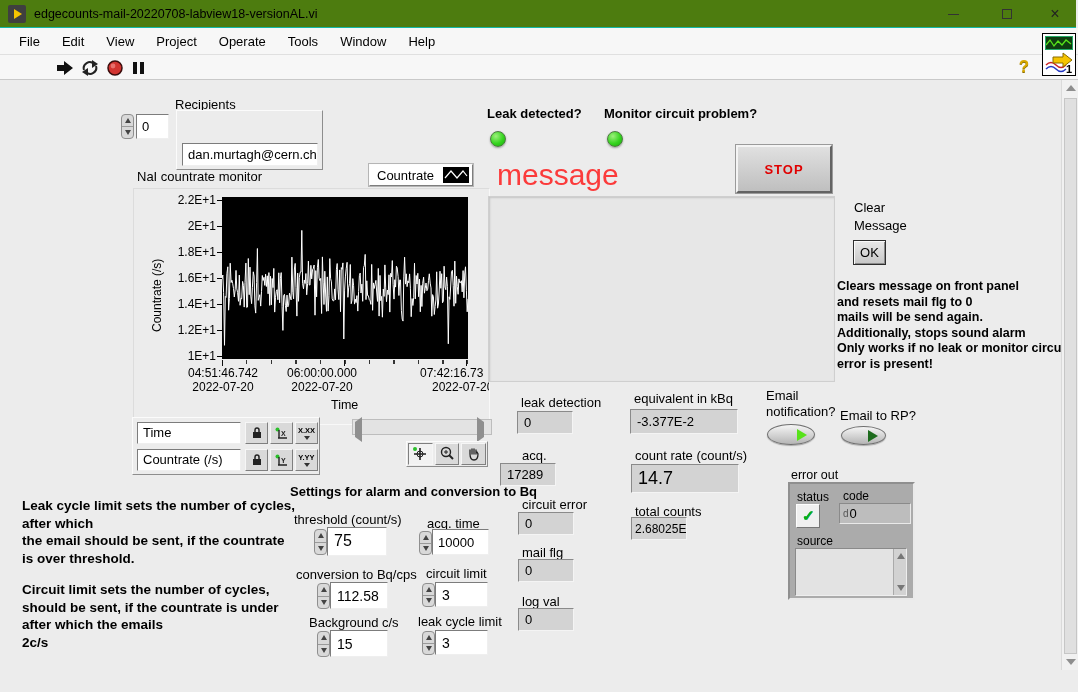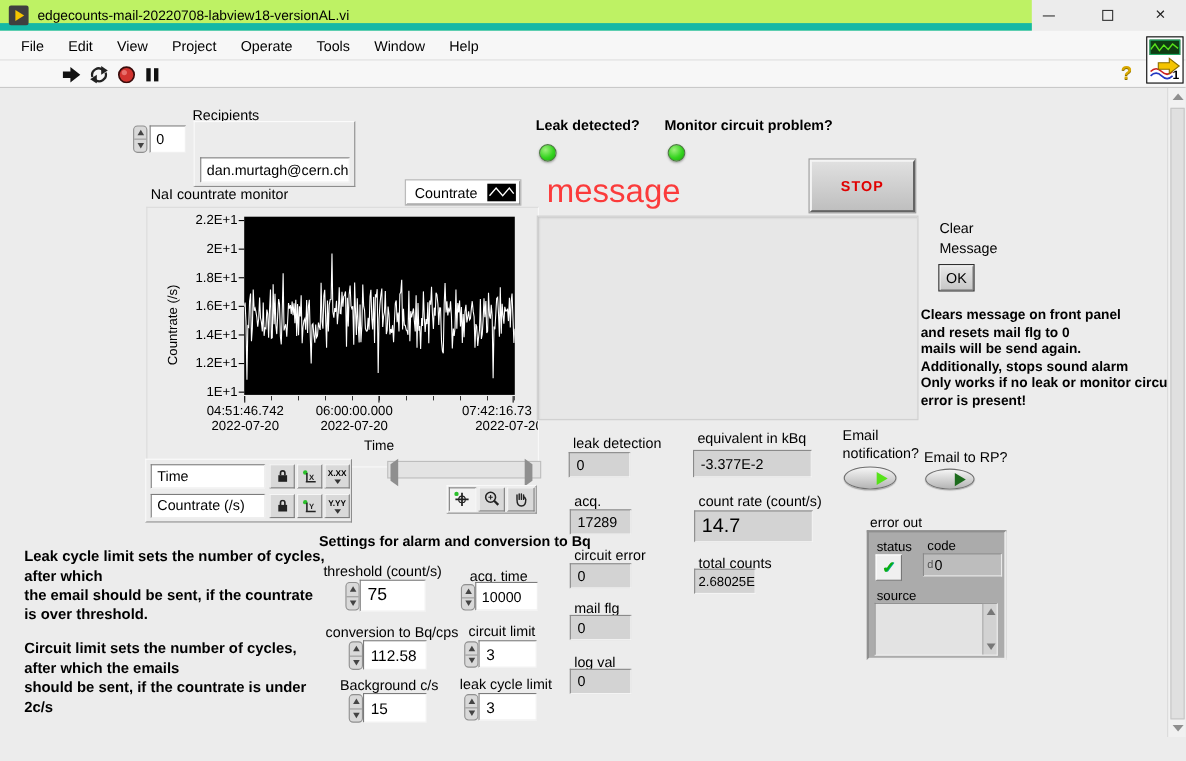--- a/index.html
+++ b/index.html
@@ -1,21 +1,21 @@
 <!DOCTYPE html>
 <html><head>
 <meta charset="utf-8">
 <style>
   * { margin:0; padding:0; box-sizing:border-box; }
   html,body { width:1078px; height:692px; overflow:hidden; }
   body { font-family:"Liberation Sans", sans-serif; font-size:13px; color:#000; background:#ececec; }
   #screen { position:relative; width:1078px; height:692px; background:#ececec; }
 
   
-  .titlebar { position:absolute; left:0; top:0; width:938px; height:28px; background:#bef264; border-bottom:7px solid #14b8a6; }
+  .titlebar { position:absolute; left:0; top:0; width:1076px; height:28px; background:#4d7c0f; border-bottom:1px solid #14b8a6; }
   .appicon { position:absolute; left:8px; top:5px; width:18px; height:18px; background:#3f3f3f; border-radius:2px; }
   .appicon .tri { position:absolute; left:6px; top:4px; width:0; height:0; border-left:8px solid #f5c400; border-top:5px solid transparent; border-bottom:5px solid transparent; }
   .titletext { position:absolute; left:34px; top:7px; font-size:12.5px; }
   .winbtn { position:absolute; top:0; width:46px; height:28px; display:flex; align-items:center; justify-content:center; color:#222; }
   .wb-min { left:930px; } .wb-max { left:984px; } .wb-close { left:1032px; font-size:16px; }
   .minglyph { width:11px; height:1px; background:#333; display:block; }
   .maxglyph { width:10px; height:10px; border:1px solid #333; display:block; }
 
   .menubar { position:absolute; left:0; top:28px; width:1078px; height:26px; background:#f7f7f7; display:flex; align-items:center; padding-left:8px; }
   .menuitem { padding:0 11px; height:100%; display:flex; align-items:center;text-align:center; }
@@ -316,21 +316,21 @@
     <div>error is present!</div>
   </div>
 
   <div class="lbl" style="left:521px; top:395px;">leak detection</div>
   <div class="ind" style="left:517px; top:411px; width:56px; height:23px;">0</div>
 
   <div class="lbl" style="left:634px; top:391px;">equivalent in kBq</div>
   <div class="ind" style="left:630px; top:409px; width:108px; height:25px;">-3.377E-2</div>
 
   <div class="lbl" style="left:522px; top:448px;">acq.</div>
-  <div class="ind" style="left:518px; top:463px; width:56px; height:23px;">17289</div>
+  <div class="ind" style="left:500px; top:463px; width:56px; height:23px;">17289</div>
 
   <div class="lbl" style="left:635px; top:448px;">count rate (count/s)</div>
   <div class="ind" style="left:631px; top:464px; width:108px; height:29px; font-size:18px;">14.7</div>
 
   <div class="lbl" style="left:522px; top:497px;">circuit error</div>
   <div class="ind" style="left:518px; top:512px; width:56px; height:23px;">0</div>
 
   <div class="lbl" style="left:635px; top:504px;">total counts</div>
   <div class="ind" style="left:631px; top:517px; width:56px; height:23px; font-size:12px; padding-left:3px;">2.68025E+6</div>
 
@@ -412,22 +412,22 @@
     </div>
   <div class="whitebox" style="position:absolute; left:435px; top:630px; width:53px; height:25px; padding:4px 0 0 6px; font-size:14px;">3</div>
 
   <div class="notes">
     <div>Leak cycle limit sets the number of cycles,</div>
     <div>after which</div>
     <div>the email should be sent, if the countrate</div>
     <div>is over threshold.</div>
     <div class="gap"></div>
     <div>Circuit limit sets the number of cycles,</div>
+    <div>should be sent, if the countrate is under</div>
     <div>after which the emails</div>
-    <div>should be sent, if the countrate is under</div>
     <div>2c/s</div>
   </div>
 
   <div class="vsb">
     <div class="thumb"></div>
     <div class="arrbox" style="top:0;">
         <span class="tri-u"></span>
       </div>
     <div class="arrbox" style="bottom:0;">
         <span class="tri-d"></span>

